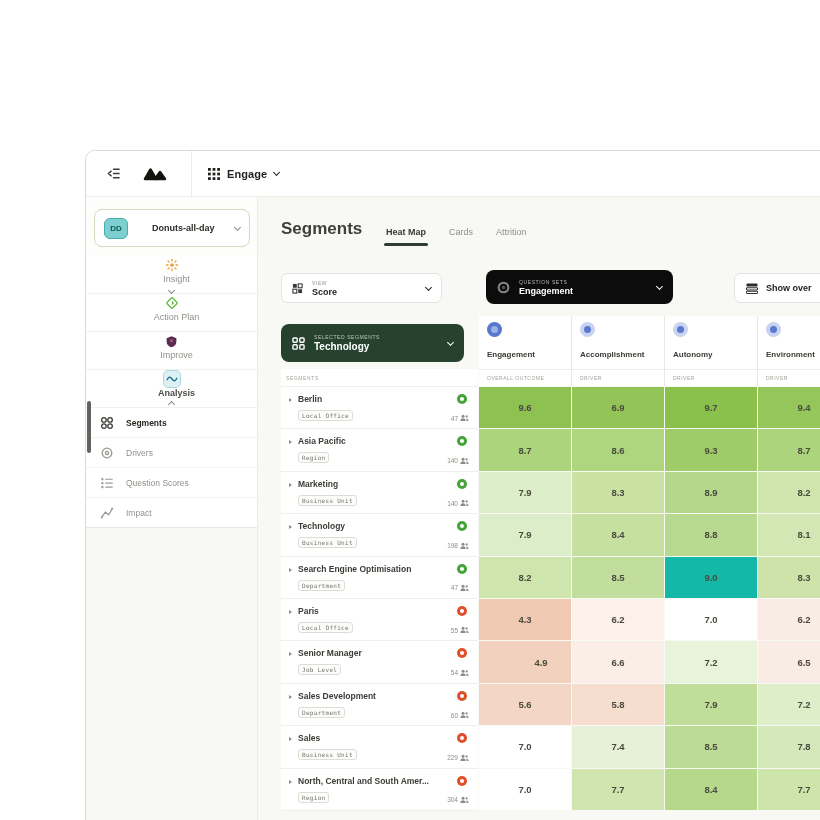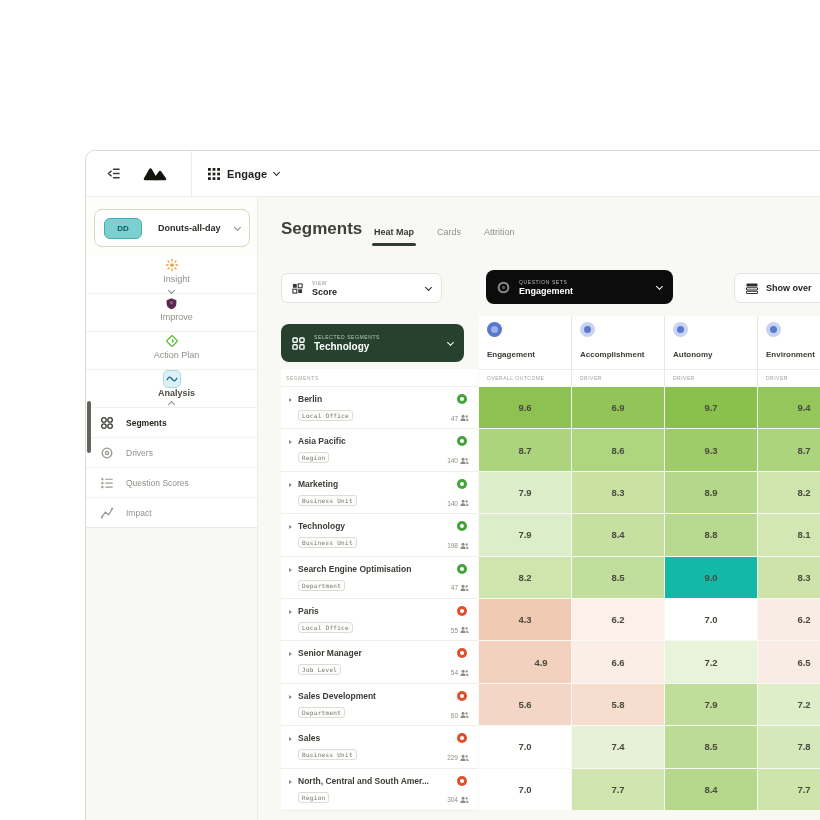--- a/index.html
+++ b/index.html
@@ -22,42 +22,42 @@
     border-bottom:1.4px solid #8a8a84;transform:rotate(45deg);margin-top:-2px;}
   .chev.up{transform:rotate(-135deg);margin-top:3px;}
   .chev.dark{border-color:#1f1f1b;}
   .chev.white{border-color:#fff;}
 
   
   .sidebar{position:absolute;left:0;top:46px;width:172px;height:654px;background:#fdfdfb;
     border-right:1px solid #edece8;}
   .ws{position:absolute;left:8px;top:12px;width:156px;height:38px;border:1px solid #d4d9ba;
     border-radius:8px;background:#fff;display:flex;align-items:center;padding:0 9px;cursor:pointer;}
-  .ws-badge{width:38px;height:21px;border-radius:6px;background:#7ecfd0;border:1px solid #45adaf;
+  .ws-badge{width:24px;height:21px;border-radius:6px;background:#7ecfd0;border:1px solid #45adaf;
     color:#11585a;font-size:8px;font-weight:700;display:flex;align-items:center;justify-content:center;flex:none;text-align:center;}
-  .ws-name{font-size:9px;font-weight:700;color:#2c2c28;margin-left:16px;flex:1;}
+  .ws-name{font-size:9px;font-weight:700;color:#2c2c28;margin-left:24px;flex:1;}
   .nav{position:absolute;left:0;top:59px;width:171px;background:#fff;}
   .nav-item{display:flex;align-items:center;height:38px;padding:0 12px;border-bottom:1px solid #f2f2ed;cursor:pointer;flex-direction:column;}
   .sub-item{display:flex;align-items:center;height:30px;padding:0 12px;border-bottom:1px solid #f4f4ef;cursor:pointer;}
   .nav-icon{width:18px;height:18px;display:flex;align-items:center;justify-content:center;flex:none;}
   .icon-tile{width:18px;height:18px;background:#def0f4;border:1px solid #a9d8e2;border-radius:5px;
     display:flex;align-items:center;justify-content:center;}
   .nav-item .lbl{font-size:9px;color:#90908a;margin-left:10px;flex:1;}
   .nav-item.active .lbl{color:#4c4c46;font-weight:600;}
   .sub-item .lbl{font-size:8.5px;color:#90908a;margin-left:10px;flex:1;}
   .sub-item.active .lbl{color:#26261f;font-weight:700;}
   .nav-foot{position:absolute;left:0;top:330px;width:171px;height:324px;background:#f8f8f5;border-top:1px solid #e9e9e4;}
   .scroll-thumb{position:absolute;left:1px;top:250px;width:4px;height:52px;background:#63635e;border-radius:2px;cursor:grab;}
 
   
   .main{position:absolute;left:172px;top:46px;width:608px;height:654px;background:#f8f8f5;}
   .page-title{position:absolute;left:23px;top:22px;font-size:17px;font-weight:700;color:#40403a;}
   .tabs{position:absolute;left:116px;top:30px;display:flex;gap:23px;}
   .tab{position:relative;font-size:9px;line-height:10px;color:#90908a;padding-bottom:9px;cursor:pointer;white-space:nowrap;}
-  .tab.active{color:#3a3a34;font-weight:600;}
+  .tab.active{color:#3a3a34;font-weight:600;margin-left:12px;}
   .tab.active::after{content:"";position:absolute;left:-2px;right:-2px;bottom:0;height:3px;background:#2f3c33;border-radius:2px;}
 
   .view-box{position:absolute;left:23px;top:76px;width:161px;height:30px;background:#fff;
     border:1px solid #e4e4df;border-radius:6px;display:flex;align-items:center;padding:0 10px;cursor:pointer;}
   .ctl-texts{display:flex;flex-direction:column;margin-left:9px;flex:1;gap:1px;}
   .ctl-label{font-size:5px;letter-spacing:.6px;color:#8f8f88;text-transform:uppercase;}
   .ctl-value{font-size:9px;font-weight:700;color:#23231f;}
   .qsets{position:absolute;left:228px;top:73px;width:187px;height:34px;background:#0c0c0c;
     border-radius:8px;display:flex;align-items:center;padding:0 11px;cursor:pointer;}
   .qsets .ctl-label{color:#b9b9b6;}
@@ -169,35 +169,35 @@
                 <line x1="12.6" y1="3.4" x2="11.3" y2="4.7"></line>
                 <line x1="4.7" y1="11.3" x2="3.4" y2="12.6"></line>
               </g>
             </svg>
           </span>
           <span class="lbl">Insight</span>
           <span class="chev"></span>
         </div>
         <div class="nav-item">
           <span class="nav-icon">
+            <svg width="14" height="14" viewBox="0 0 16 16">
+              <rect x="3.4" y="3.4" width="9.2" height="9.2" rx="1.4" transform="rotate(45 8 8)" fill="none" stroke="#66bd43" stroke-width="1.6"></rect>
+              <path d="M8 5.4 L10.6 8 L8 10.6 Z" fill="#66bd43"></path>
+            </svg>
+          </span>
+          <span class="lbl">Action Plan</span>
+        </div>
+        <div class="nav-item">
+          <span class="nav-icon">
             <svg width="13" height="13" viewBox="0 0 16 16">
               <path d="M8 1.5 L14 4 V8.2 C14 11.6 11.5 13.8 8 15 C4.5 13.8 2 11.6 2 8.2 V4 Z" fill="#5c2950"></path>
               <circle cx="8" cy="7" r="2" fill="#8d5d84"></circle>
             </svg>
           </span>
           <span class="lbl">Improve</span>
-        </div>
-        <div class="nav-item">
-          <span class="nav-icon">
-            <svg width="14" height="14" viewBox="0 0 16 16">
-              <rect x="3.4" y="3.4" width="9.2" height="9.2" rx="1.4" transform="rotate(45 8 8)" fill="none" stroke="#66bd43" stroke-width="1.6"></rect>
-              <path d="M8 5.4 L10.6 8 L8 10.6 Z" fill="#66bd43"></path>
-            </svg>
-          </span>
-          <span class="lbl">Action Plan</span>
         </div>
         <div class="nav-item active">
           <span class="nav-icon">
             <span class="icon-tile">
               <svg width="12" height="12" viewBox="0 0 16 16">
                 <path d="M1.5 9 C4 4.5 5.5 4.5 8 8 C10.5 11.5 12 11.5 14.5 7" fill="none" stroke="#0f6e8c" stroke-width="1.8" stroke-linecap="round"></path>
               </svg>
             </span>
           </span>
           <span class="lbl">Analysis</span>

